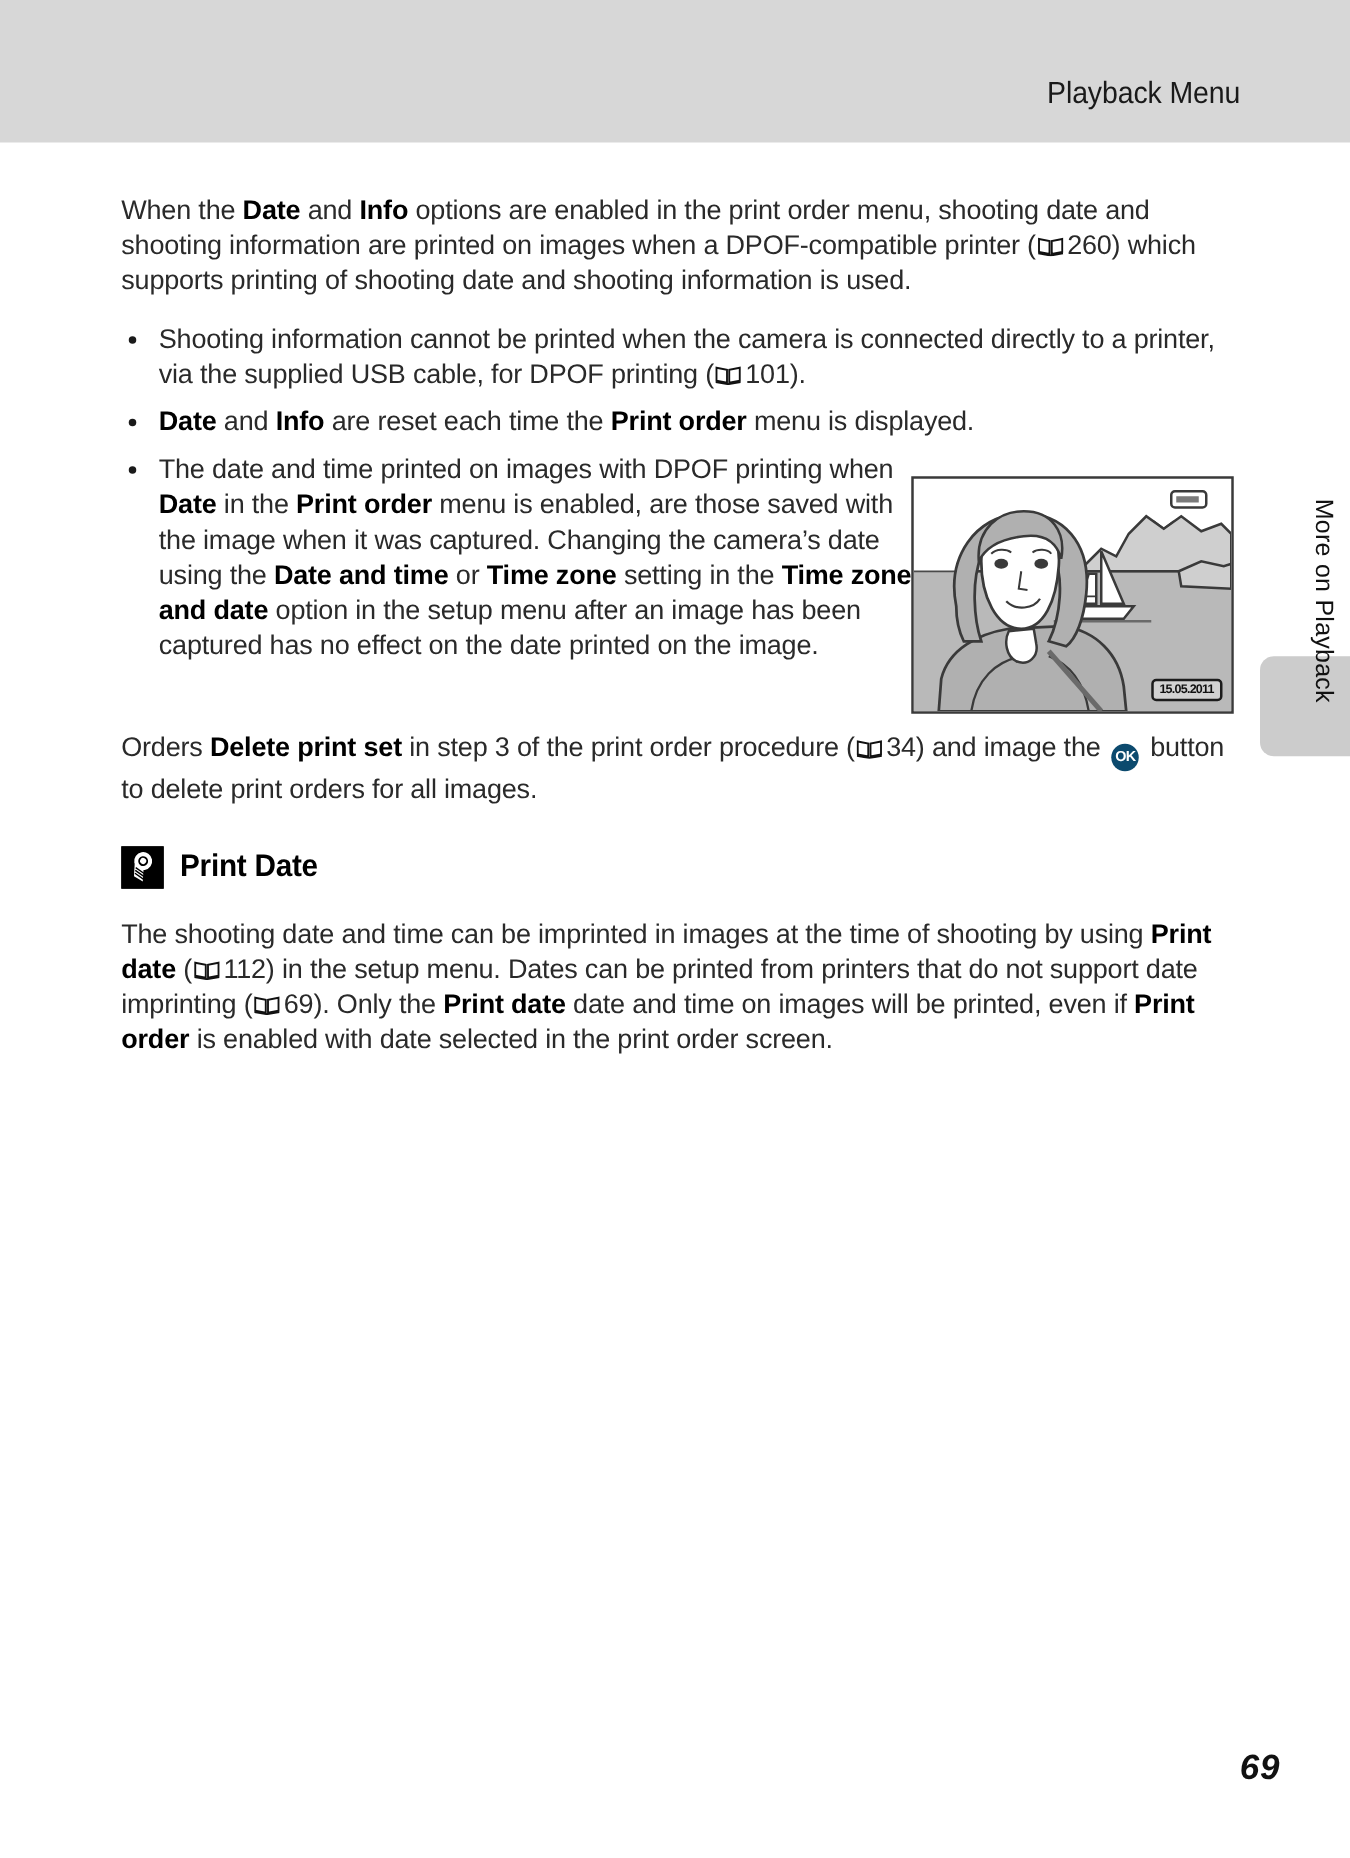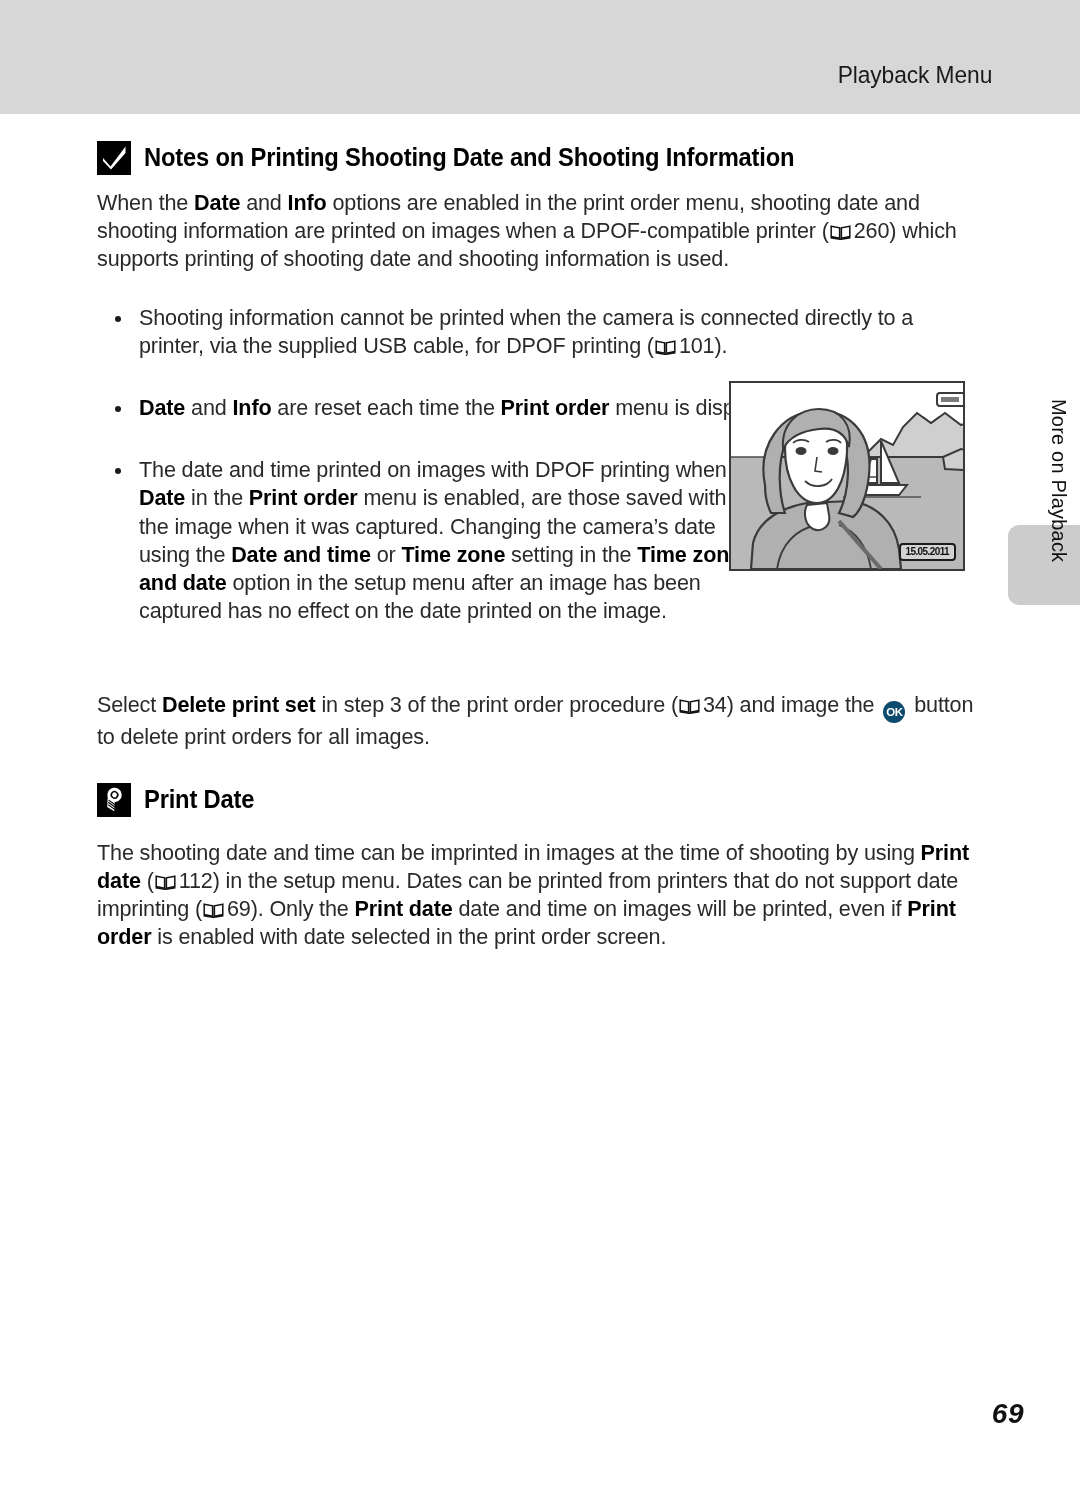--- a/index.html
+++ b/index.html
@@ -111,21 +111,21 @@
   .para b { color: #000; font-weight: bold; }
 
   .bullet-list { margin: 0; padding: 0; list-style: none; }
   .bullet-item {
     position: relative;
     padding-left: 30px;
     font-size: 21.6px;
     line-height: 28.2px;
     color: #2a2a2a;
     letter-spacing: -0.15px;
-    margin: 12px;
+    margin: 0;
   }
   .bullet-item b { color: #000; font-weight: bold; }
   .bullet-dot {
     position: absolute;
     left: 6px;
     top: 12px;
     width: 6px;
     height: 6px;
     border-radius: 50%;
     background: #1a1a1a;
@@ -153,21 +153,21 @@
     vertical-align: -4px;
     margin: 0 3px;
     letter-spacing: -0.6px;
   }
 
   
   .cam-figure {
     position: absolute;
     left: 729px;
     top: 381px;
-    width: 236px;
+    width: 258px;
     height: 190px;
     background: #ffffff;
     border: 2px solid #3a3a3a;
     box-sizing: border-box;
     overflow: hidden;
   }
 
   
   .bullet-flow { width: 620px; }
 
@@ -194,29 +194,20 @@
 <body>
 
 <div class="header-band"></div>
 <div class="header-title">Playback Menu</div>
 
 <div class="side-tab-block"></div>
 <div class="side-tab-label">More on Playback</div>
 
 <div class="content">
 
-  <div class="section-head">
-    <span class="sec-icon">
-      <svg width="34" height="34" viewBox="0 0 34 34">
-        <rect x="0" y="0" width="34" height="34" fill="#000"></rect>
-        <path d="M6 17 L13.5 25.5 L28.5 5.5 L28.5 12 L14 28.5 L6 20 Z" fill="#fff"></path>
-      </svg>
-    </span>
-    <span class="section-title">Notes on Printing Shooting Date and Shooting Information</span>
-  </div>
 
   <div class="sp-14"></div>
 
   <p class="para"><span>When the </span><b>Date</b><span> and </span><b>Info</b><span> options are enabled in the print order menu, shooting date and shooting information are printed on images when a DPOF-compatible printer (</span><span class="book-icon"><svg width="21" height="16" viewBox="0 0 21 16">
           <path d="M1.2 2.2 L9.6 3.8 L9.6 14.2 L1.2 12.6 Z M19.8 2.2 L11.4 3.8 L11.4 14.2 L19.8 12.6 Z" fill="none" stroke="#111" stroke-width="1.5"></path>
           <path d="M0.6 13.6 L10.5 15.3 L20.4 13.6" fill="none" stroke="#111" stroke-width="1.6"></path>
         </svg></span><span>260</span><span>) which supports printing of shooting date and shooting information is used.</span></p>
 
   <div class="sp-18"></div>
 
@@ -240,21 +231,21 @@
     <li class="bullet-item bullet-flow">
       <span class="bullet-dot"></span><span>The date and time printed on images with DPOF printing when </span><b>Date</b><span> in the </span><b>Print order</b><span> menu is enabled, are those saved with the image when it was captured. Changing the camera’s date using the </span><b>Date and time</b><span> or </span><b>Time zone</b><span> setting in the </span><b>Time zone and date</b><span> option in the setup menu after an image has been captured has no effect on the date printed on the image.</span>
     </li>
   </ul>
 
   <div class="sp-36"></div>
 
 
   <div class="sp-18"></div>
 
-  <p class="para"><span>Select </span><b>Delete print set</b><span> in step 3 of the print order procedure (</span><span class="book-icon"><svg width="21" height="16" viewBox="0 0 21 16">
+  <p class="para"><span>Orders </span><b>Delete print set</b><span> in step 3 of the print order procedure (</span><span class="book-icon"><svg width="21" height="16" viewBox="0 0 21 16">
           <path d="M1.2 2.2 L9.6 3.8 L9.6 14.2 L1.2 12.6 Z M19.8 2.2 L11.4 3.8 L11.4 14.2 L19.8 12.6 Z" fill="none" stroke="#111" stroke-width="1.5"></path>
           <path d="M0.6 13.6 L10.5 15.3 L20.4 13.6" fill="none" stroke="#111" stroke-width="1.6"></path>
         </svg></span><span>34</span><span>) and image the </span><span class="ok-icon">OK</span><span> button to delete print orders for all images.</span></p>
 
   <div class="sp-30"></div>
 
   <div class="section-head">
     <span class="sec-icon">
       <svg width="34" height="34" viewBox="0 0 34 34">
         <rect x="0" y="0" width="34" height="34" fill="#000"></rect>

